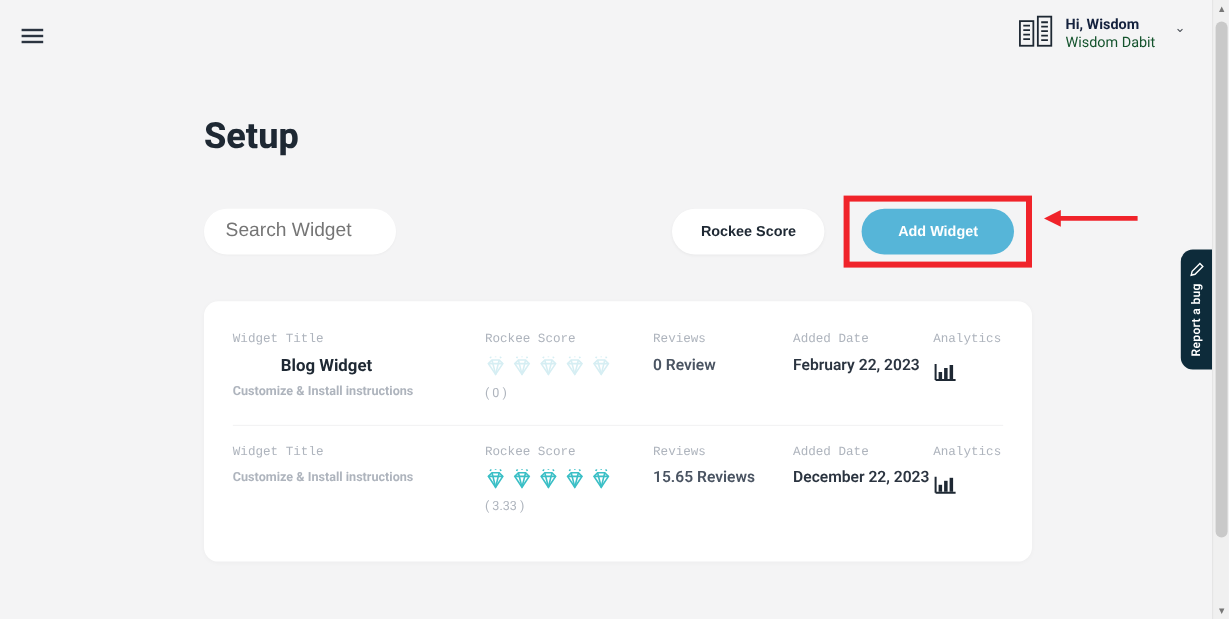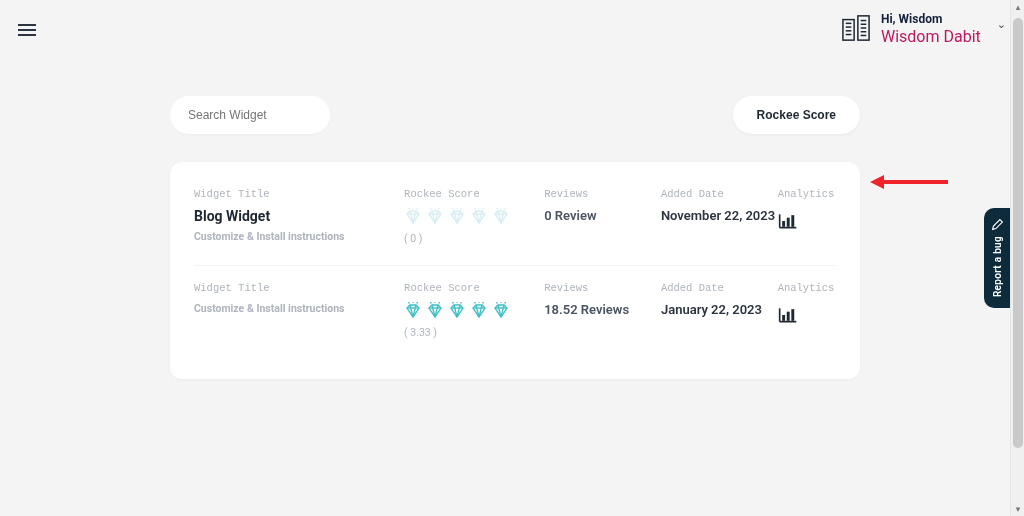--- a/index.html
+++ b/index.html
@@ -30,27 +30,27 @@
   .scrollbar .thumb {
     position: absolute;
     left: 2px; top: 18px;
     width: 10px; height: 430px;
     background: #c9c9c9;
     border-radius: 5px;
   }
 
   .header {
     position: absolute;
-    top: 12px; right: 18px;
+    top: 12px; right: 36px;
     display: flex; align-items: center;
     gap: 10px;
   }
   .header .building-icon svg { width: 30px; height: 28px; }
   .header .greeting { font-size: 12px; font-weight: 700; color: #14213d; line-height: 1.25; }
-  .header .username { font-size: 16px; color: #be185d; line-height: 1.25; }
+  .header .username { font-size: 12px; color: #14532d; line-height: 1.25; }
   .header .chevron { font-size: 11px; color: #4a4f57; margin-left: 6px; margin-top: -10px; }
 
   .hamburger {
     position: absolute;
     top: 24px; left: 18px;
     width: 18px; height: 14px;
     cursor: pointer;
   }
   .hamburger span {
     display: block; height: 2px; background: #2b3440; margin-bottom: 3px;
@@ -75,21 +75,21 @@
     margin-bottom: 28px;
     position: relative;
   }
   .search {
     width: 160px;
     height: 38px;
     border-radius: 24px;
     border: none;
     background: #fff;
     padding: 0 18px;
-    font-size: 12px;
+    font-size: 16px;
     color: #abb0b8;
     outline: none;
     box-shadow: 0 1px 2px rgba(0,0,0,0.03);
   }
   .spacer { flex: 1; }
   .rockee-btn {
     height: 38px;
     padding: 0 24px;
     border-radius: 22px;
     background: #fff;
@@ -139,21 +139,21 @@
     padding: 16px 0 20px 0;
     border-top: 1px solid #f3f3f4;
   }
   .widget-row:first-child { border-top: none; }
   .col-label {
     font-size: 10.5px;
     color: #aeb4bd;
     margin-bottom: 8px;
     font-family: Liberation Mono, monospace;
   }
-  .w-title { font-size: 14px; font-weight: 700; color: #1e2833; margin-bottom: 6px; }
+  .w-title { font-size: 14px; font-weight: 700; color: #1e2833; margin-bottom: 6px; margin-left: 40px; }
   .w-sub { font-size: 10.5px; color: #aeb4bd; font-weight: bold; }
   .score-diamonds { display: flex; gap: 4px; margin-bottom: 6px; }
   .score-diamonds svg { width: 18px; height: 18px; }
   .score-val { font-size: 10.5px; color: #aeb4bd; }
   .reviews { font-size: 13px; font-weight: 600; color: #4a5462; margin-top: 0; }
   .added { font-size: 13px; font-weight: 600; color: #2b3440; margin-top: 2px; }
   .analytics-icon svg { width: 20px; height: 18px; margin-top: 4px; }
 
   .report-tab {
     position: absolute;
@@ -207,25 +207,29 @@
     </svg>
   </span>
   <div>
     <div class="greeting">Hi, Wisdom</div>
     <div class="username">Wisdom Dabit</div>
   </div>
   <span class="chevron">⌄</span>
 </div>
 
 <div class="main">
+  <h1 class="title">Setup</h1>
 
   <div class="controls">
     <input class="search" placeholder="Search Widget" style="">
     <div class="spacer"></div>
     <button class="rockee-btn">Rockee Score</button>
+    <div class="add-widget-wrap">
+      <button class="add-btn">Add Widget</button>
+    </div>
   </div>
 
   <div class="card">
     <div id="rows">
         <div class="widget-row">
     <div>
       <div class="col-label">Widget Title</div>
       <div class="w-title">Blog Widget</div>
       <div class="w-sub">Customize &amp; Install instructions</div>
     </div>
@@ -289,21 +293,21 @@
   </svg>
             </div>
       <div class="score-val">( 0 )</div>
     </div>
     <div>
       <div class="col-label">Reviews</div>
       <div class="reviews">0 Review</div>
     </div>
     <div>
       <div class="col-label">Added Date</div>
-      <div class="added">November 22, 2023</div>
+      <div class="added">February 22, 2023</div>
     </div>
     <div>
       <div class="col-label">Analytics</div>
       <div class="analytics-icon"><svg viewBox="0 0 24 20">
     <line x1="2" y1="2" x2="2" y2="18" stroke="#1e2833" stroke-width="2"></line>
     <line x1="2" y1="18" x2="22" y2="18" stroke="#1e2833" stroke-width="2"></line>
     <rect x="5" y="10" width="3.5" height="7" fill="#1e2833"></rect>
     <rect x="10.5" y="6" width="3.5" height="11" fill="#1e2833"></rect>
     <rect x="16" y="3" width="3.5" height="14" fill="#1e2833"></rect>
   </svg></div>
@@ -370,25 +374,25 @@
                 <line x1="16" y1="4" x2="15" y2="8"></line>
     <line x1="6" y1="2" x2="7" y2="0"></line>
                 <line x1="12" y1="1" x2="12" y2="-1"></line>
                 <line x1="18" y1="2" x2="17" y2="0"></line>
   </svg>
             </div>
       <div class="score-val">( 3.33 )</div>
     </div>
     <div>
       <div class="col-label">Reviews</div>
-      <div class="reviews">18.52 Reviews</div>
+      <div class="reviews">15.65 Reviews</div>
     </div>
     <div>
       <div class="col-label">Added Date</div>
-      <div class="added">January 22, 2023</div>
+      <div class="added">December 22, 2023</div>
     </div>
     <div>
       <div class="col-label">Analytics</div>
       <div class="analytics-icon"><svg viewBox="0 0 24 20">
     <line x1="2" y1="2" x2="2" y2="18" stroke="#1e2833" stroke-width="2"></line>
     <line x1="2" y1="18" x2="22" y2="18" stroke="#1e2833" stroke-width="2"></line>
     <rect x="5" y="10" width="3.5" height="7" fill="#1e2833"></rect>
     <rect x="10.5" y="6" width="3.5" height="11" fill="#1e2833"></rect>
     <rect x="16" y="3" width="3.5" height="14" fill="#1e2833"></rect>
   </svg></div>

